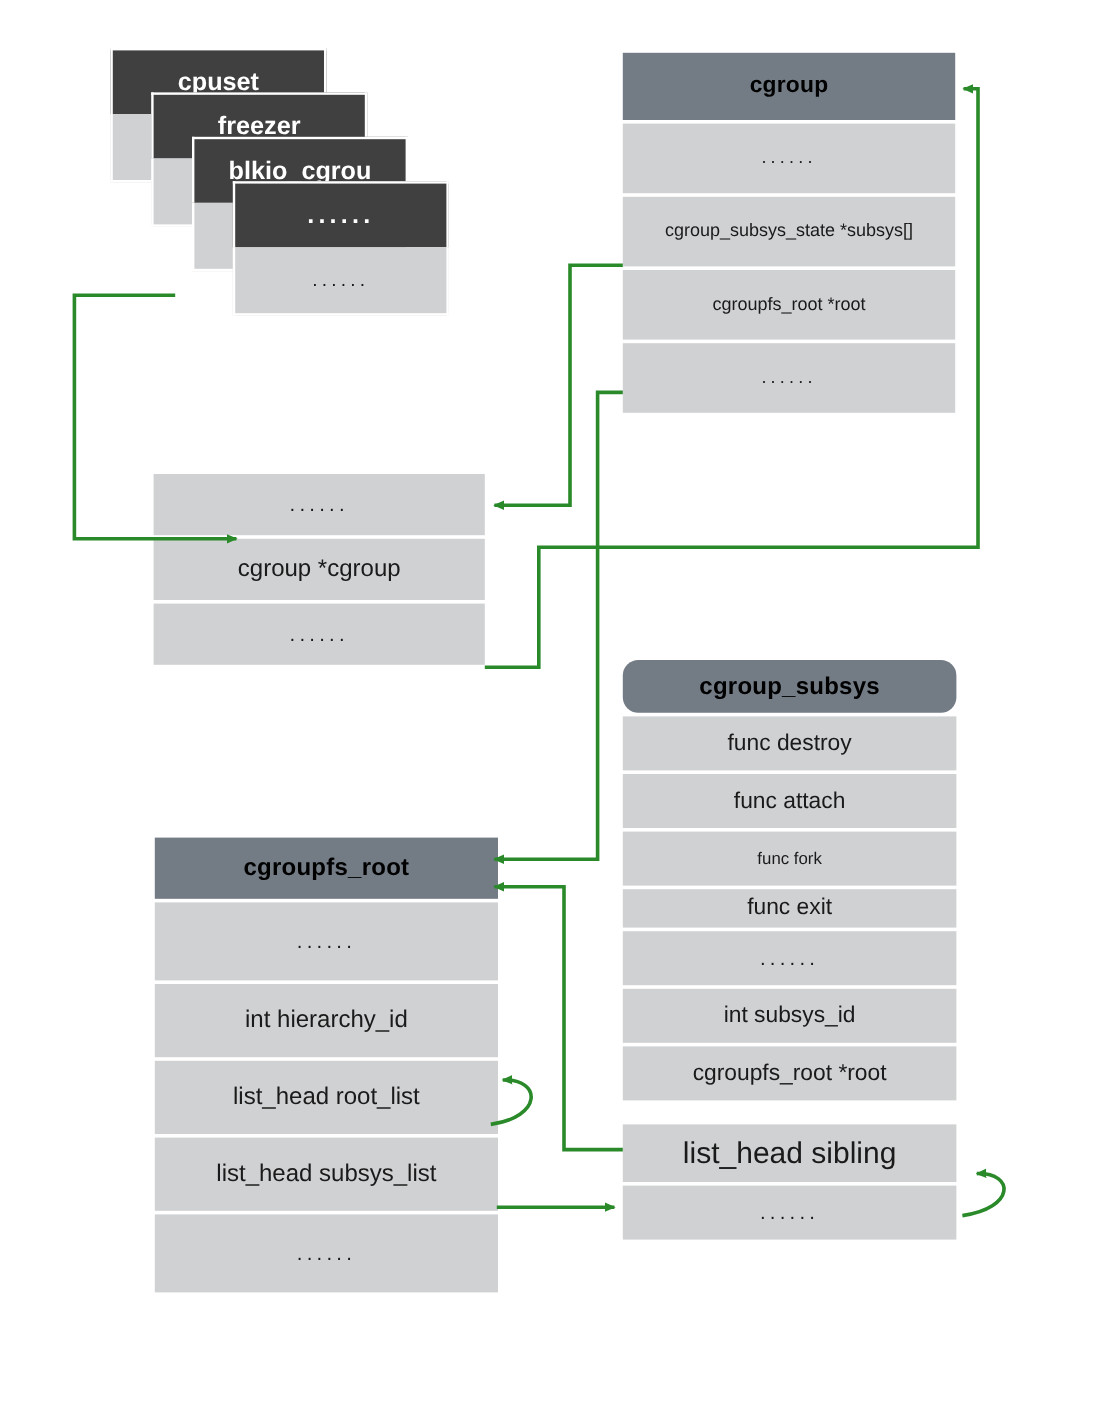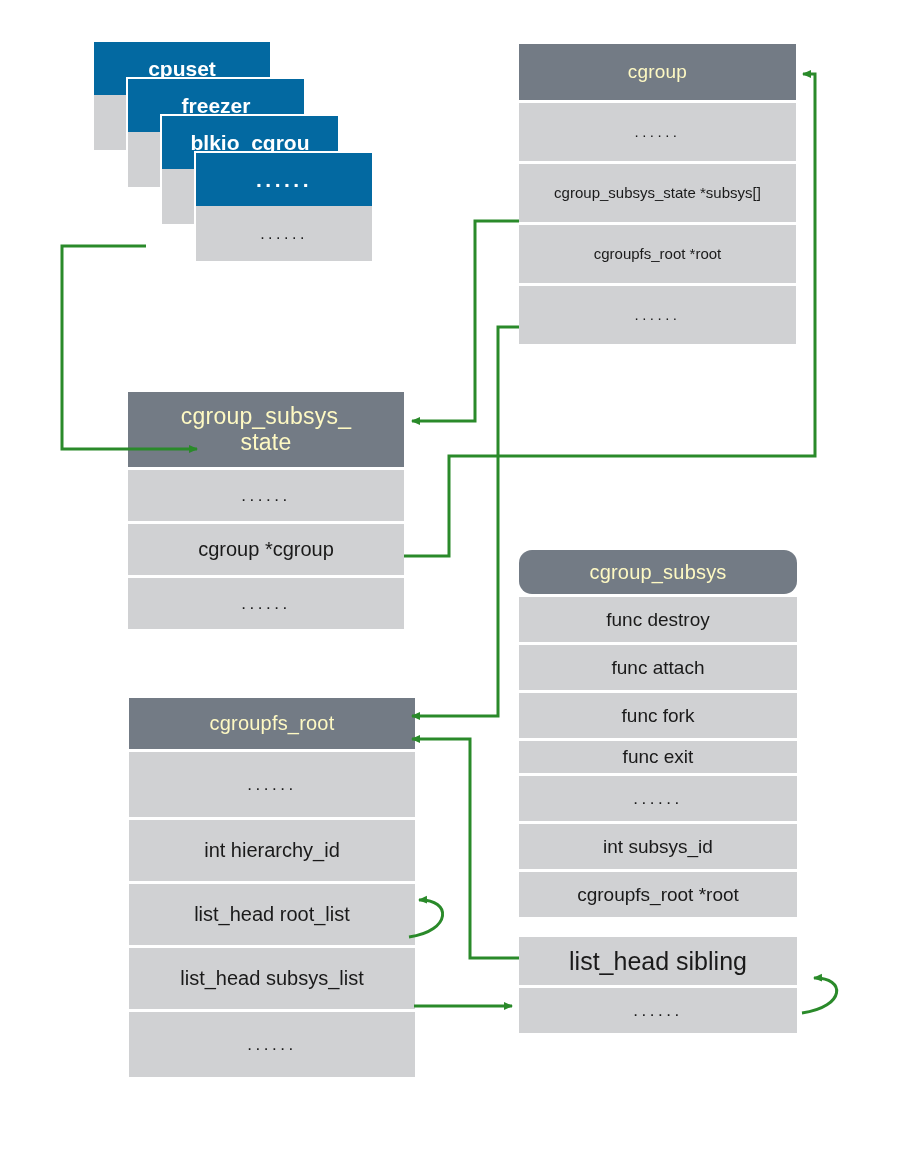--- a/index.html
+++ b/index.html
@@ -6,38 +6,38 @@
   body{
     width:912px;height:1174px;background:#ffffff;
     font-family:"Liberation Sans","DejaVu Sans",sans-serif;
     position:relative;overflow:hidden;
   }
   #canvas{position:absolute;left:0;top:0;width:912px;height:1174px;}
 
   
   .struct{position:absolute;z-index:5;}
   .hdr{
-    background:#737b85;color:#fef9c3;font-weight:normal;
+    background:#737b85;color:#000000;font-weight:bold;
     display:flex;align-items:center;justify-content:center;
     text-align:center;line-height:1.12;letter-spacing:.2px;
     box-sizing:border-box;padding:2px 6px;
   }
   .row{
     background:#d0d1d3;color:#1a1a1a;
     display:flex;align-items:center;justify-content:center;
     text-align:center;line-height:1.12;box-sizing:border-box;
     padding:2px 6px;margin-top:3px;white-space:nowrap;
   }
   .row.two-line{white-space:normal;line-height:1.16;}
   .dots{letter-spacing:3.5px;}
 
   
   .card{position:absolute;}
   .card .chdr{
-    background:#0369a1;color:#fff;font-weight:bold;
+    background:#404040;color:#fff;font-weight:bold;
     display:flex;align-items:center;justify-content:center;
     text-align:right;box-sizing:border-box;
     border:2px solid #ffffff;border-bottom:none;
   }
   .card .cbody{
     background:#d0d1d3;color:#1a1a1a;
     display:flex;align-items:center;justify-content:center;
     text-align:center;box-sizing:border-box;
     border:2px solid #ffffff;border-top:none;
   }
@@ -97,43 +97,39 @@
 
   <div class="struct" style="left:519px;top:44px;width:277px;">
     <div class="hdr" style="height:56px;font-size:19px;">cgroup</div>
     <div class="row dots" style="height:58px;font-size:15px;">......</div>
     <div class="row two-line" style="height:58px;font-size:15px;">cgroup_subsys_state *subsys[]</div>
     <div class="row" style="height:58px;font-size:15px;">cgroupfs_root *root</div>
     <div class="row dots" style="height:58px;font-size:15px;">......</div>
   </div>
 
   <div class="struct" style="left:128px;top:392px;width:276px;">
-    <div class="hdr" style="height:75px;font-size:23px;flex-direction:column;">
-      <span>cgroup_subsys_</span>
-      <span>state</span>
-    </div>
     <div class="row dots" style="height:51px;font-size:17px;">......</div>
     <div class="row" style="height:51px;font-size:20px;">cgroup *cgroup</div>
     <div class="row dots" style="height:51px;font-size:17px;">......</div>
   </div>
 
   <div class="struct" style="left:129px;top:698px;width:286px;">
     <div class="hdr" style="height:51px;font-size:20px;">cgroupfs_root</div>
     <div class="row dots" style="height:65px;font-size:17px;">......</div>
     <div class="row" style="height:61px;font-size:20px;">int hierarchy_id</div>
     <div class="row" style="height:61px;font-size:20px;">list_head root_list</div>
     <div class="row" style="height:61px;font-size:20px;">list_head subsys_list</div>
     <div class="row dots" style="height:65px;font-size:17px;">......</div>
   </div>
 
   <div class="struct" style="left:519px;top:550px;width:278px;">
     <div class="hdr" style="height:44px;font-size:20px;border-radius:13px;">cgroup_subsys</div>
     <div class="row" style="height:45px;font-size:19px;">func destroy</div>
     <div class="row" style="height:45px;font-size:19px;">func attach</div>
-    <div class="row" style="height:45px;font-size:19px;">func fork</div>
+    <div class="row" style="height:45px;font-size:14px;">func fork</div>
     <div class="row" style="height:32px;font-size:19px;">func exit</div>
     <div class="row dots" style="height:45px;font-size:17px;">......</div>
     <div class="row" style="height:45px;font-size:19px;">int subsys_id</div>
     <div class="row" style="height:45px;font-size:19px;">cgroupfs_root *root</div>
     <div class="row" style="height:48px;font-size:25px;margin-top:20px;">list_head sibling</div>
     <div class="row dots" style="height:45px;font-size:17px;">......</div>
   </div>
 
 </div>
 

